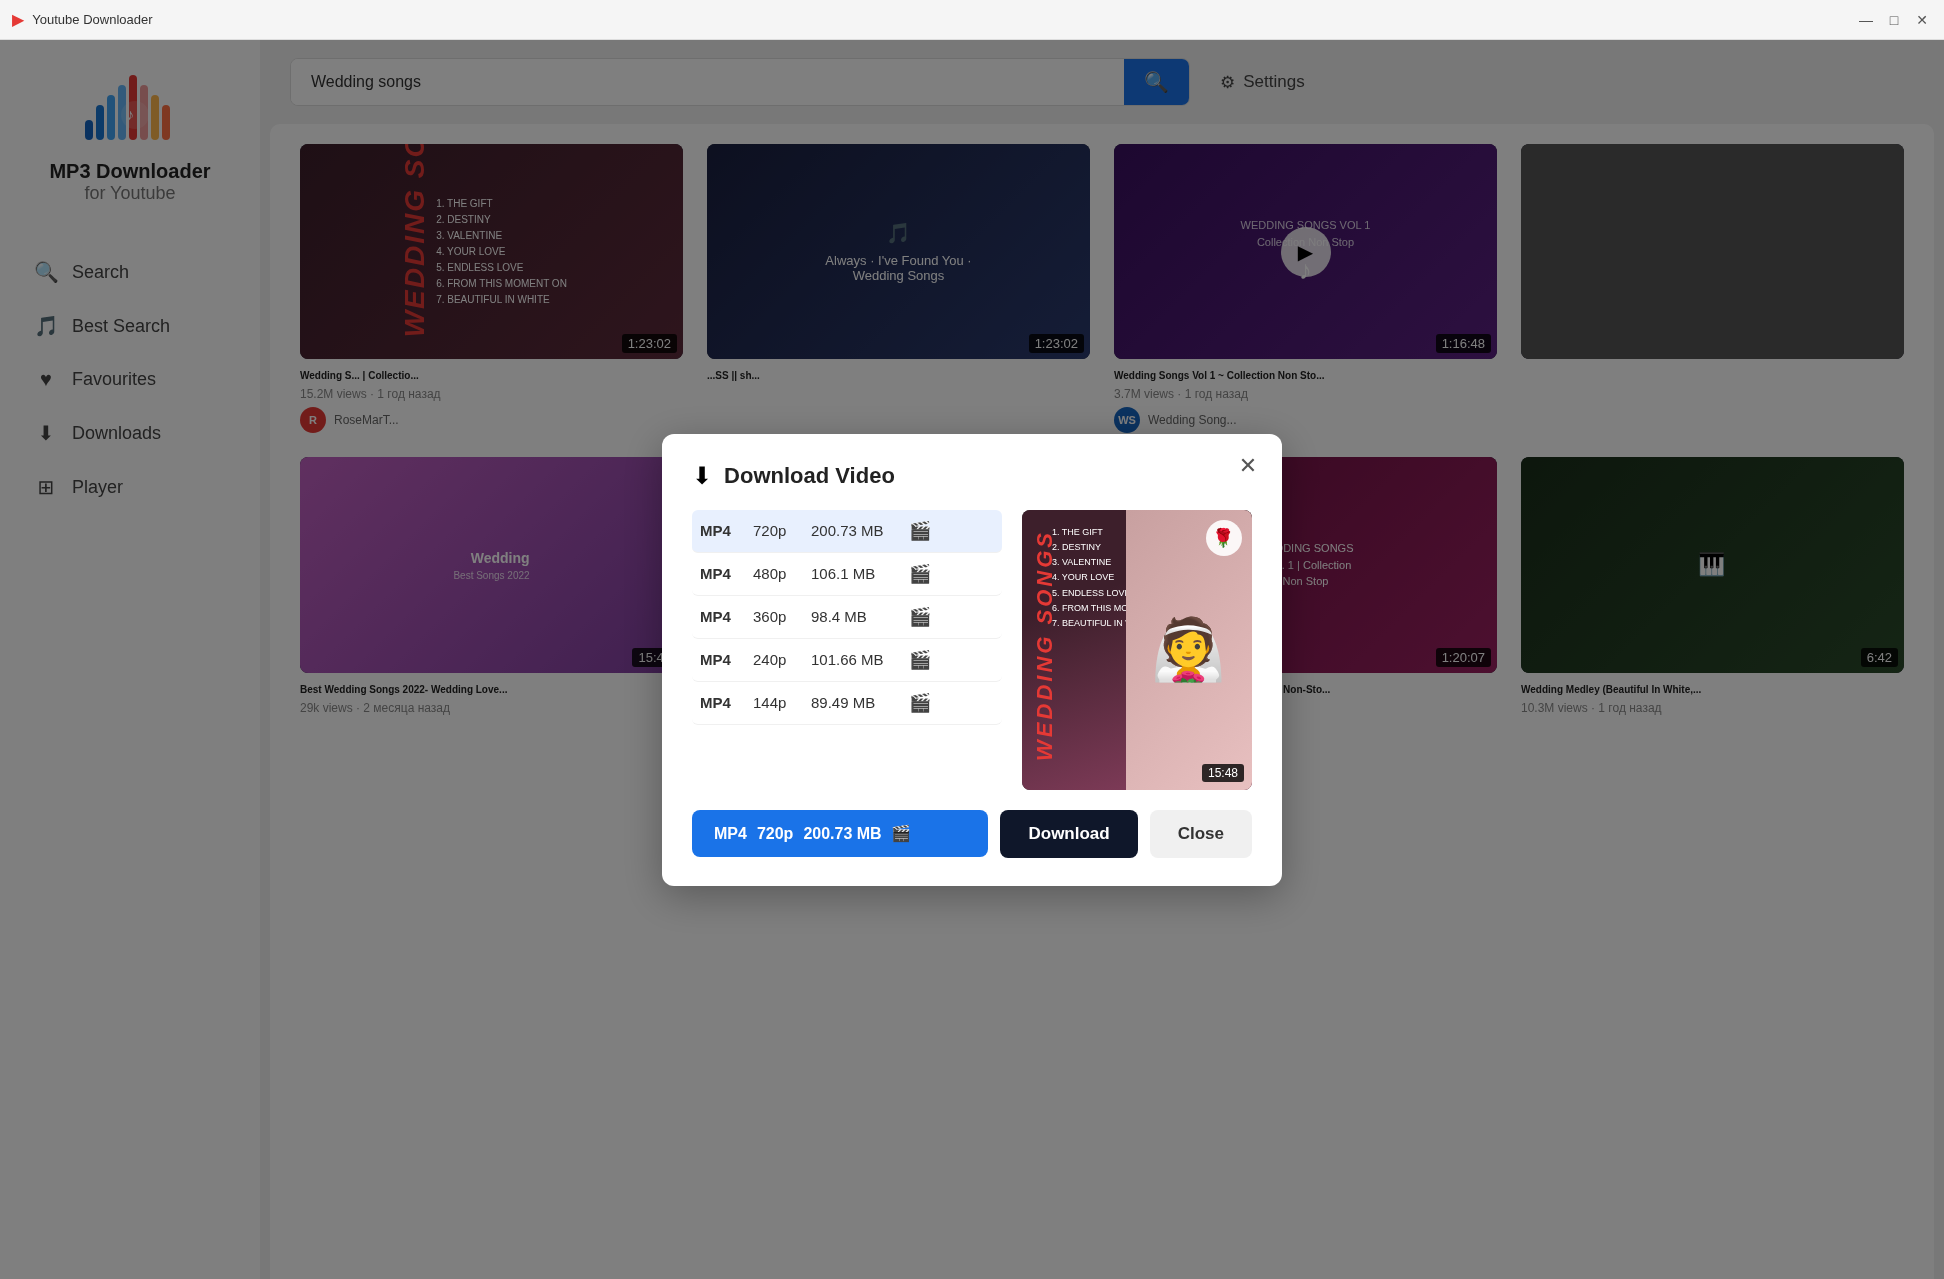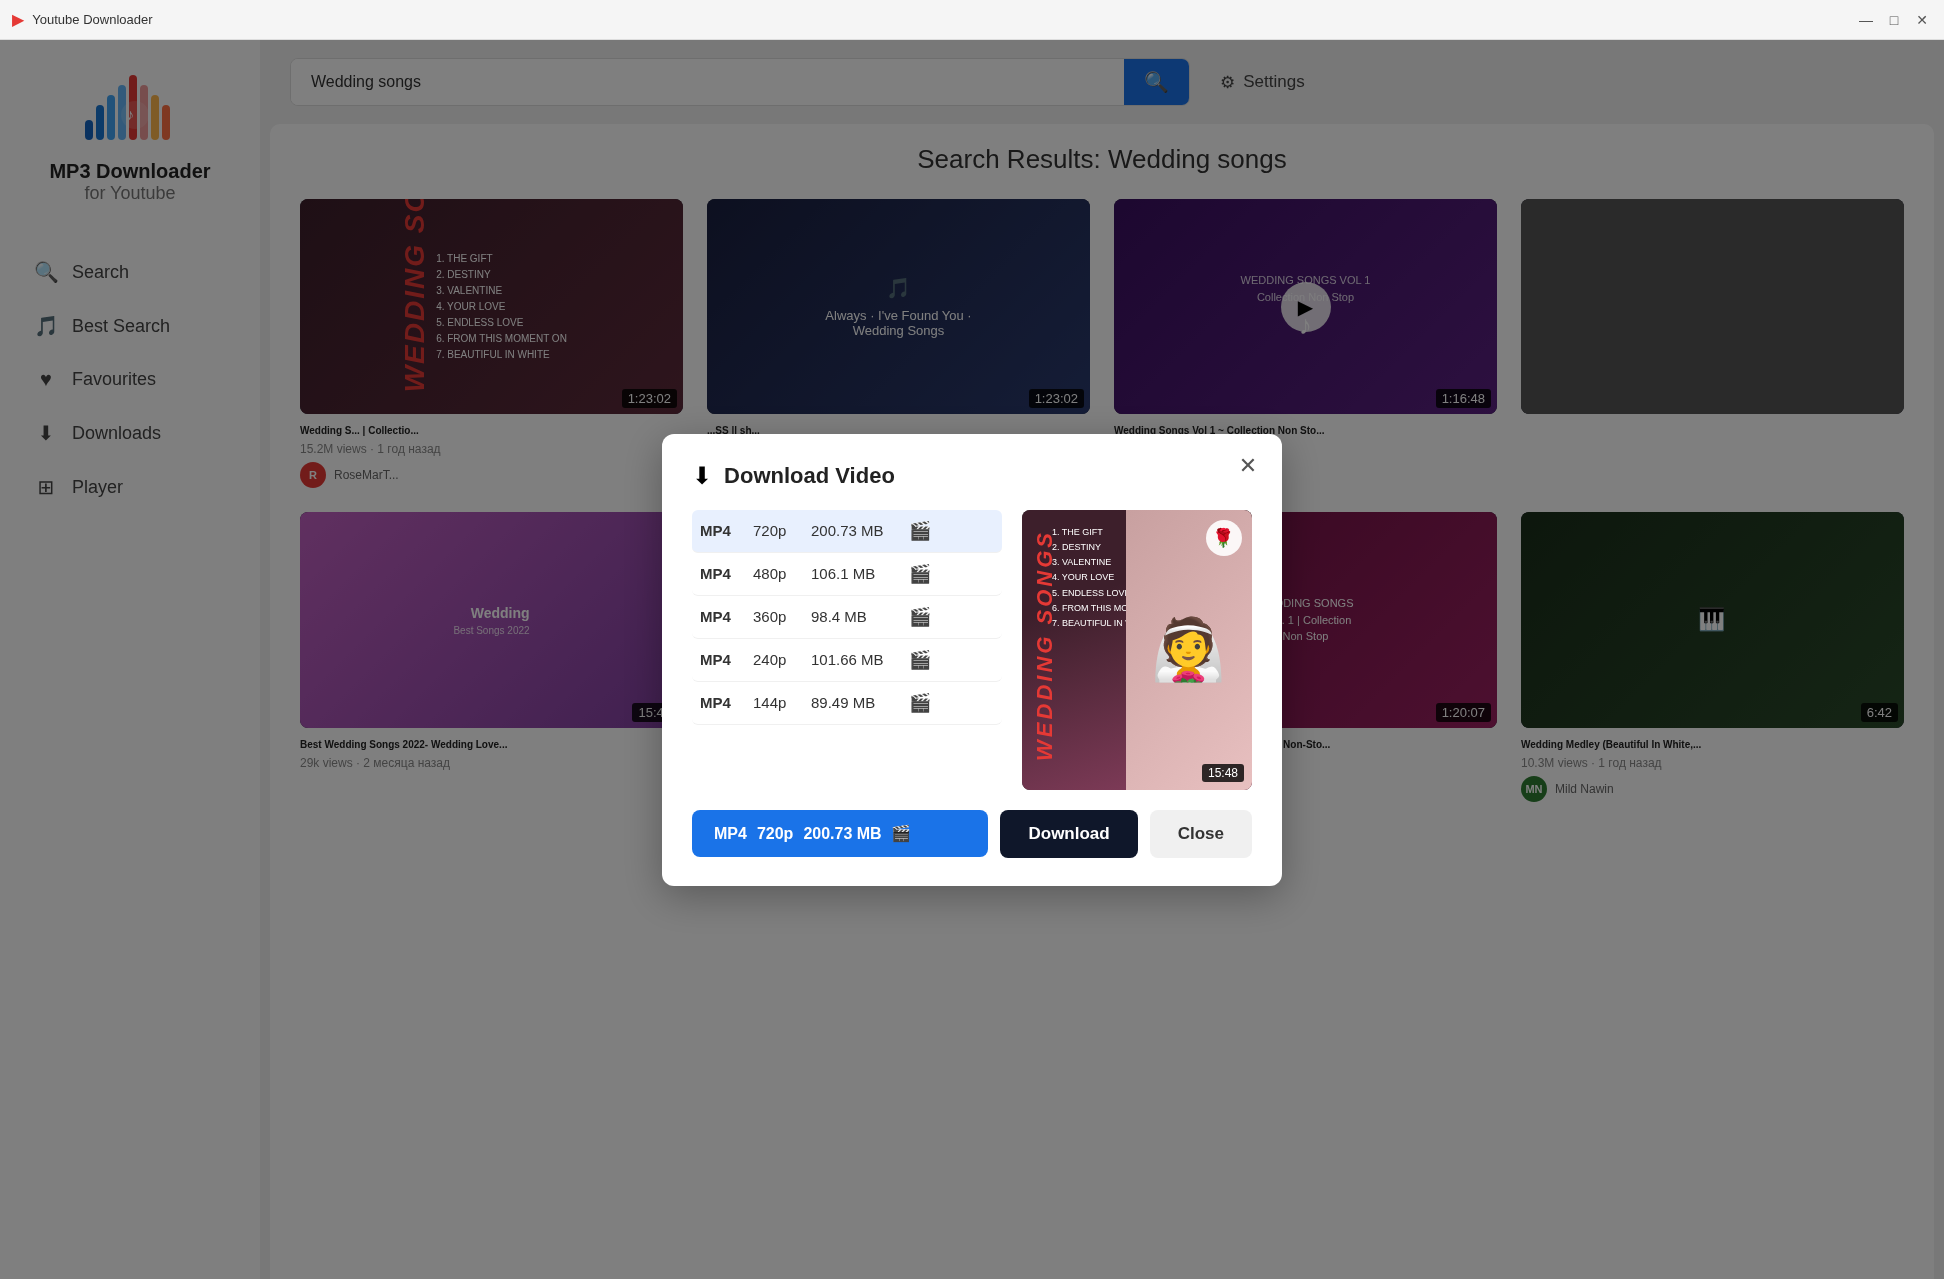--- a/index.html
+++ b/index.html
@@ -385,21 +385,20 @@
           <span>🔍</span>
         </button>
       </div>
       <button class="settings-btn">
         <span>⚙</span>
         <span>Settings</span>
       </button>
     </div>
 
     <div class="content-area">
-      <h2 class="results-title">Search Results: Wedding songs</h2>
 
       <div class="video-grid">
 
         <div class="video-card">
           <div class="video-thumb">
             <div class="video-thumb-inner" style="background: linear-gradient(135deg, #3d1f2b, #5c2a3a);">
               <div class="thumb-overlay">
                 <div class="thumb-text-content" style="text-align:left; padding: 12px;">
                   <div style="color:#e53935; font-size:28px; font-weight:900; letter-spacing:2px; transform:rotate(-90deg); position:absolute; left:-20px; top:40px; font-style:italic;">WEDDING SONGS</div>
                   <div style="margin-left:20px; font-size:10px; line-height:1.6;">
@@ -526,24 +525,20 @@
           <div class="video-thumb">
             <div class="video-thumb-inner" style="background: linear-gradient(135deg, #1a2e1a, #2a4a2a);">
               <div class="thumb-overlay">
                 <div style="color:white; font-size:22px; text-align:center;">🎹</div>
               </div>
             </div>
             <span class="video-duration">6:42</span>
           </div>
           <div class="video-title">Wedding Medley (Beautiful In White,...</div>
           <div class="video-meta">10.3M views · 1 год назад</div>
-          <div class="channel-row">
-            <div class="channel-avatar" style="background:#2e7d32;">MN</div>
-            <span class="channel-name">Mild Nawin</span>
-          </div>
         </div>
 
       </div>
     </div>
   </div>
 </div>
 
 <div class="modal-overlay">
   <div class="modal">
 

